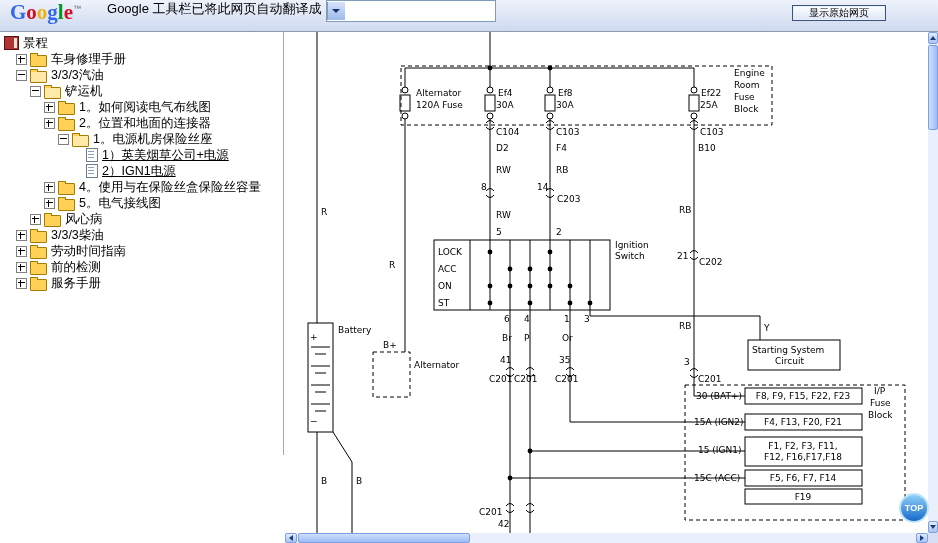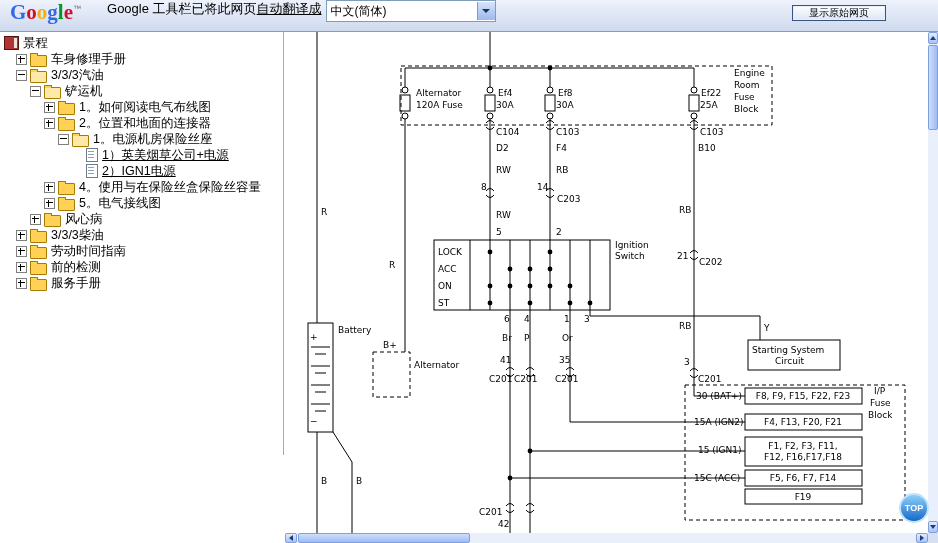--- a/index.html
+++ b/index.html
@@ -6,21 +6,21 @@
   .screen{position:relative;width:938px;height:543px;overflow:hidden;background:#fff;}
 
   
   .toolbar{position:absolute;left:0;top:0;width:938px;height:31px;
     background:linear-gradient(#eef2fb,#cfdaef);border-bottom:1px solid #8e99ad;
     display:flex;}
   .glogo{margin-left:10px;font-family:"Liberation Serif",serif;font-weight:bold;font-size:21px;letter-spacing:0px;}
   .glogo .tm{font-size:8px;color:#666;vertical-align:super;font-family:"Liberation Sans",sans-serif;font-weight:normal;}
   .c-b{color:#3369e8}.c-r{color:#d50f25}.c-y{color:#eeb211}.c-g{color:#009925}
   .tmsg{margin-left:26px;font-size:13px;color:#000;white-space:nowrap;}
-  .tlink{text-decoration:underline;cursor:pointer;}
+  .tlink{cursor:pointer;}
   .lang-select{margin-left:4px;width:168px;height:20px;border:1px solid #7f9db9;background:#fff;
     display:flex;align-items:center;font-size:12px;position:relative;cursor:default;}
   .lang-select .val{padding-left:4px;flex:1;white-space:nowrap;overflow:hidden;}
   .dd-btn{width:17px;height:18px;background:linear-gradient(#d7e3fb,#9db9ec);border-left:1px solid #7f9db9;
     display:flex;align-items:center;justify-content:center;}
   .dd-arrow{width:0;height:0;border-left:4px solid transparent;border-right:4px solid transparent;border-top:4px solid #17336b;}
   .orig-btn{position:absolute;right:52px;top:5px;height:16px;padding:0 16px;font-size:10px;
     background:linear-gradient(#fdfeff,#dde6f5);border:1px solid #39527f;border-radius:0;
     box-shadow:inset 0 0 0 1px #e8eefb;cursor:pointer;}
 
@@ -71,21 +71,20 @@
 </style>
 </head>
 <body>
 
 <div class="screen">
 
   <div class="toolbar">
     <div class="glogo"><span class="c-b">G</span><span class="c-r">o</span><span class="c-y">o</span><span class="c-b">g</span><span class="c-g">l</span><span class="c-r">e</span><span class="tm">™</span></div>
     <div class="tmsg"><span>Google 工具栏已将此网页</span><span class="tlink">自动翻译成</span></div>
     <div class="lang-select">
-      <span class="val">中文(简体)</span>
       <span class="dd-btn">
           <span class="dd-arrow"></span>
         </span>
     </div>
     <button class="orig-btn">显示原始网页</button>
   </div>
 
   <div class="sidebar">
     <div class="tree-row lvl0">
         <span class="icon-book"></span>

